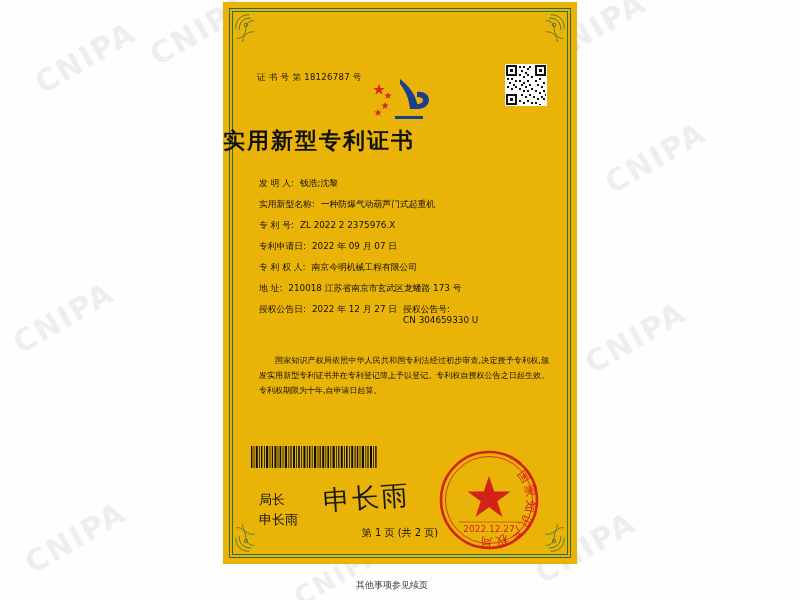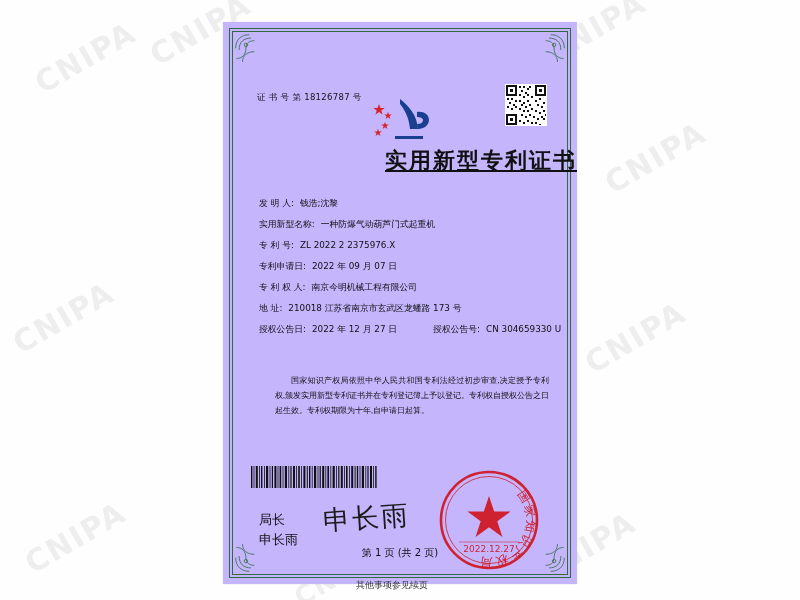--- a/index.html
+++ b/index.html
@@ -39,24 +39,24 @@
   .wm.w5 { left: 8px;   top: 300px; }
   .wm.w6 { left: 580px; top: 320px; }
   .wm.w7 { left: 20px;  top: 520px; }
   .wm.w8 { left: 530px; top: 530px; }
   .wm.w9 { left: 290px; top: 560px; font-size: 26px; }
 
   
   .cert {
     position: absolute;
     left: 223px;
-    top: 22px;
+    top: 2px;
     width: 354px;
     height: 562px;
-    background: #c4b5fd;
+    background: #eab308;
     box-shadow: 0 0 1px rgba(0,0,0,.18);
   }
   .cert-inner {
     position: absolute;
     left: 9px;
     top: 9px;
     right: 9px;
     bottom: 9px;
     border: 1.6px solid #2f6b3c;
     outline: 0.8px solid #2f6b3c;
@@ -102,27 +102,26 @@
     top: 74px;
     height: 46px;
     text-align: center;
   }
   .logo svg { height: 46px; width: 86px; }
 
   .title {
     position: absolute;
     left: 0; right: 0;
     top: 124px;
-    text-align: right;
+    text-align: left;
     font-size: 22px;
     font-weight: bold;
     letter-spacing: 2px;
     color: #111;
     font-family: "DejaVu Sans", "Liberation Sans", sans-serif;
-    text-decoration: underline;
   }
 
   
   .fields {
     position: absolute;
     left: 36px;
     right: 26px;
     top: 176px;
     font-size: 8.8px;
     color: #111;
@@ -135,40 +134,39 @@
   }
   .flabel {
     flex: 0 0 auto;
     white-space: nowrap;
   }
   .fvalue {
     margin-left: 6px;
     white-space: nowrap;
   }
   .frow.two .pair2 {
-    margin-left: 36px;
     display: flex;
     align-items: baseline;
+    flex-direction: column;
   }
 
   
   .paras {
     position: absolute;
     left: 36px;
     right: 28px;
     top: 352px;
     font-size: 8px;
     line-height: 1.85;
     color: #111;
     text-align: justify;
   }
   .paras p {
-    margin: 0 0 5px 16px;
+    margin: 0 0 5px 0;
     text-indent: 16px;
-    font-family: Liberation Serif, serif;
   }
 
   
   .barcode {
     position: absolute;
     left: 28px;
     top: 444px;
     width: 126px;
     height: 22px;
   }

